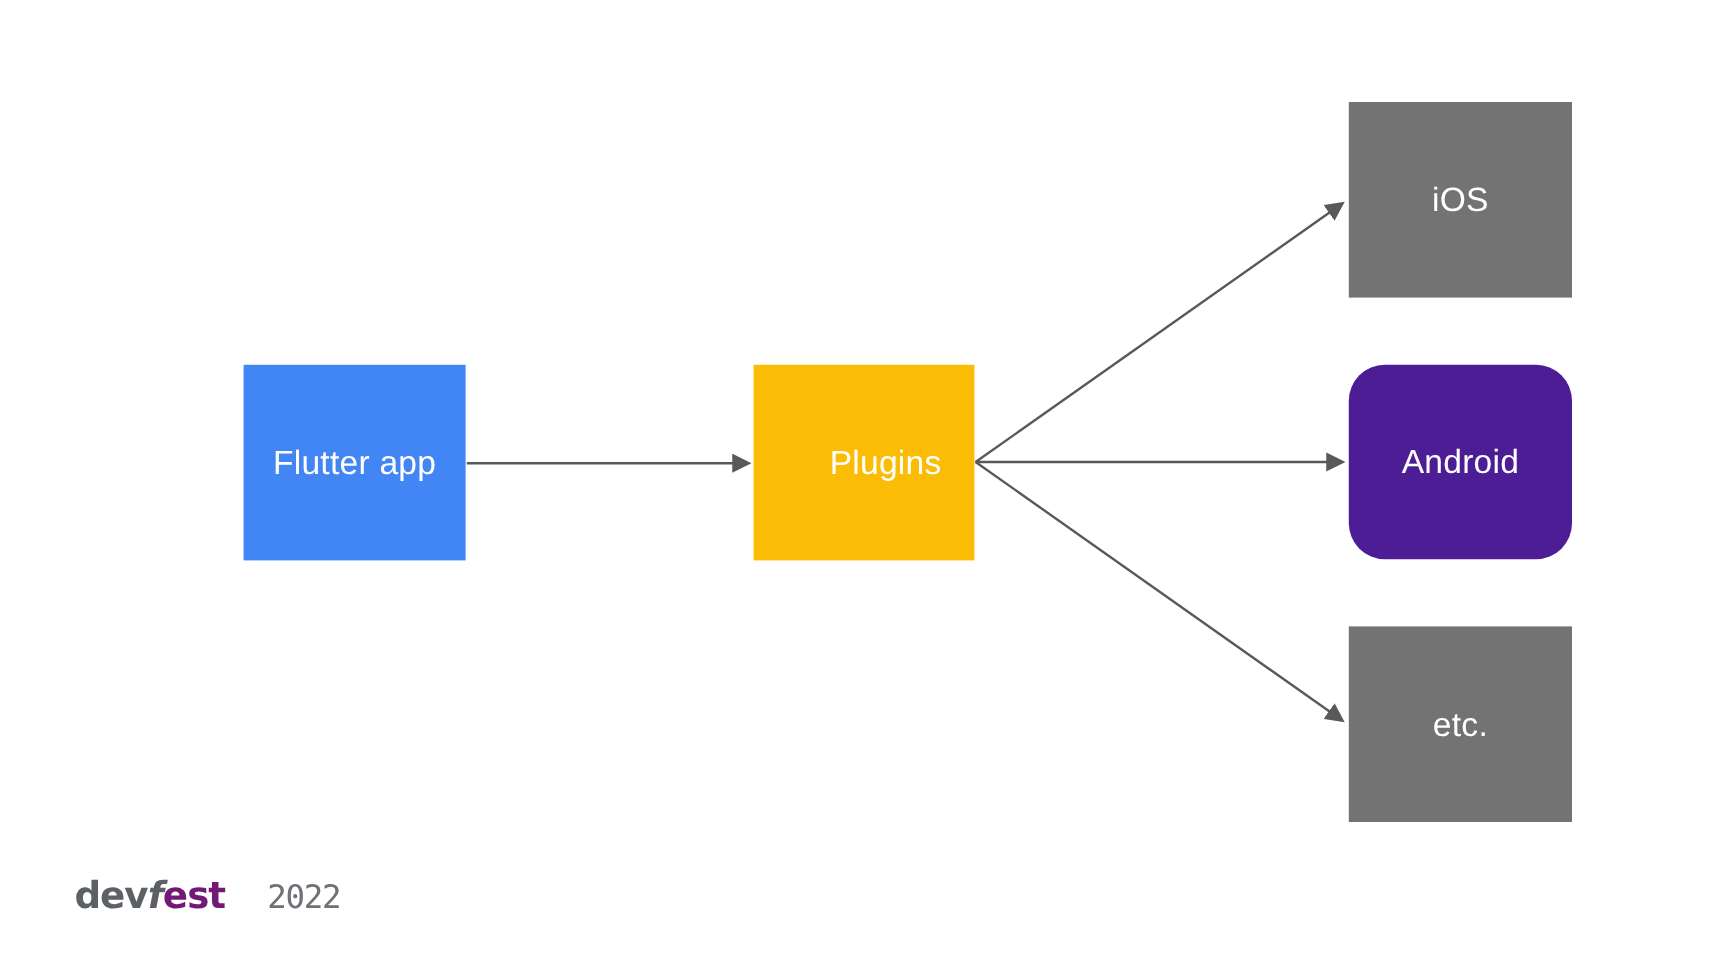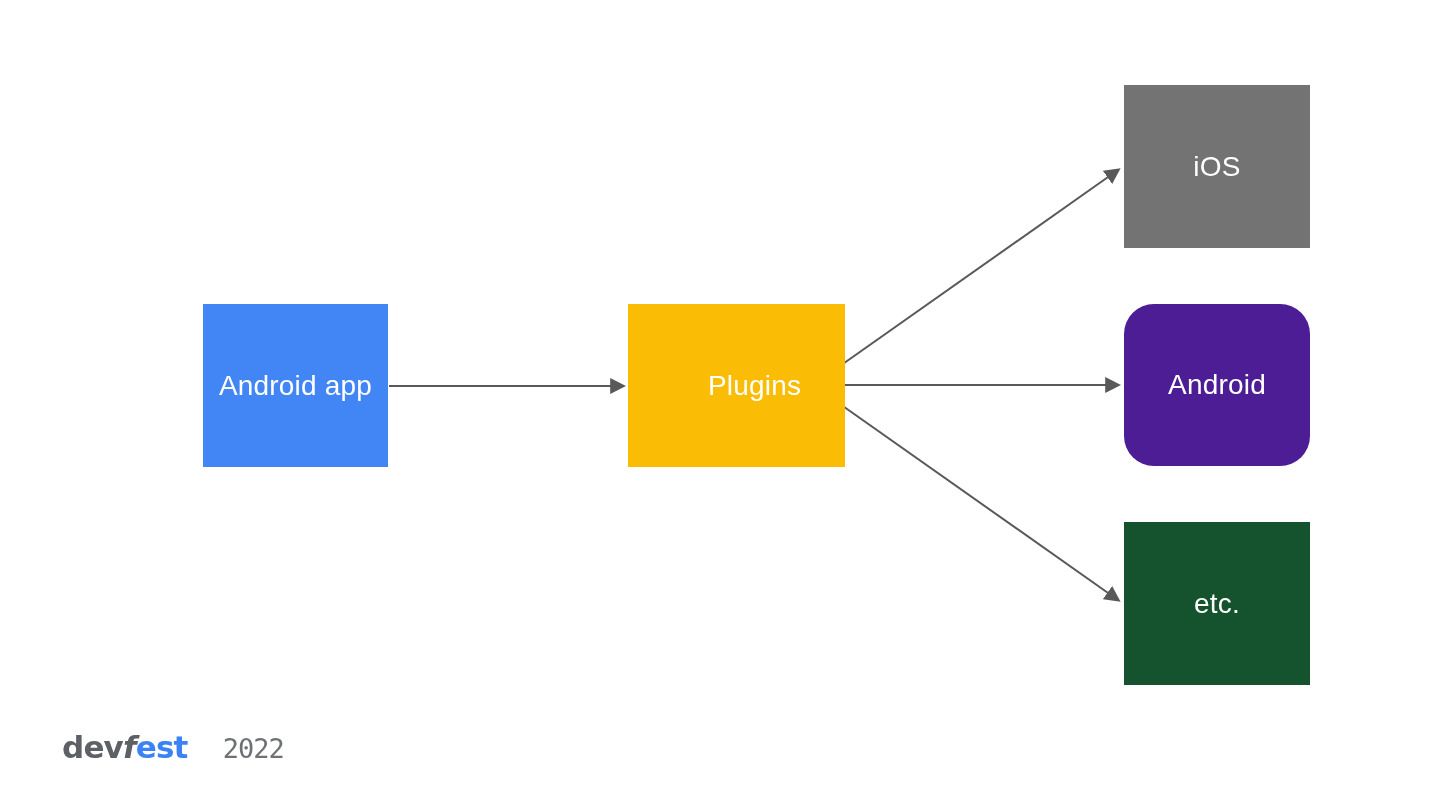--- a/index.html
+++ b/index.html
@@ -75,39 +75,39 @@
     </defs>
     <g id="arrow-group">
         <line x1="389" y1="386" x2="623" y2="386" stroke="#595959" stroke-width="2" marker-end="url(#arrowhead)"></line>
         <line x1="813" y1="385" x2="1118" y2="170" stroke="#595959" stroke-width="2" marker-end="url(#arrowhead)"></line>
         <line x1="813" y1="385" x2="1118" y2="385" stroke="#595959" stroke-width="2" marker-end="url(#arrowhead)"></line>
         <line x1="813" y1="385" x2="1118" y2="600" stroke="#595959" stroke-width="2" marker-end="url(#arrowhead)"></line>
       </g>
   </svg>
 
   <div class="node" style="left: 203px; top: 304px; width: 185px; height: 163px; background: rgb(66, 133, 244); color: rgb(255, 255, 255);">
-    <span class="node-label">Android app</span>
+    <span class="node-label">Flutter app</span>
   </div>
 
-  <div class="node" style="left: 628px; top: 304px; width: 217px; height: 163px; background: rgb(251, 188, 5); color: rgb(255, 255, 255); padding-left: 36px;">
+  <div class="node" style="left: 628px; top: 304px; width: 184px; height: 163px; background: rgb(251, 188, 5); color: rgb(255, 255, 255); padding-left: 36px;">
     <span class="node-label">Plugins</span>
   </div>
 
   <div class="node" style="left: 1124px; top: 85px; width: 186px; height: 163px; background: #737373; color: rgb(255, 255, 255);">
     <span class="node-label">iOS</span>
   </div>
 
   <div class="node" style="left: 1124px; top: 304px; width: 186px; height: 162px; background: #4c1d95; color: rgb(255, 255, 255); border-radius: 30px;">
     <span class="node-label">Android</span>
   </div>
 
-  <div class="node" style="left: 1124px; top: 522px; width: 186px; height: 163px; background: #14532d; color: rgb(255, 255, 255);">
+  <div class="node" style="left: 1124px; top: 522px; width: 186px; height: 163px; background: #737373; color: rgb(255, 255, 255);">
     <span class="node-label">etc.</span>
   </div>
 
   <div id="devfest-logo">
     <span class="logo-word" style="color: rgb(93, 96, 100);">dev</span>
       <span class="logo-word logo-f" style="color: rgb(93, 96, 100);">f</span>
-      <span class="logo-word" style="color: #3b82f6;">est</span>
+      <span class="logo-word" style="color: #701a75;">est</span>
       <span class="logo-year" style="color: rgb(110, 113, 117); margin-left: 35px;">2022</span>
   </div>
 
 </div>
 
 </body></html>

